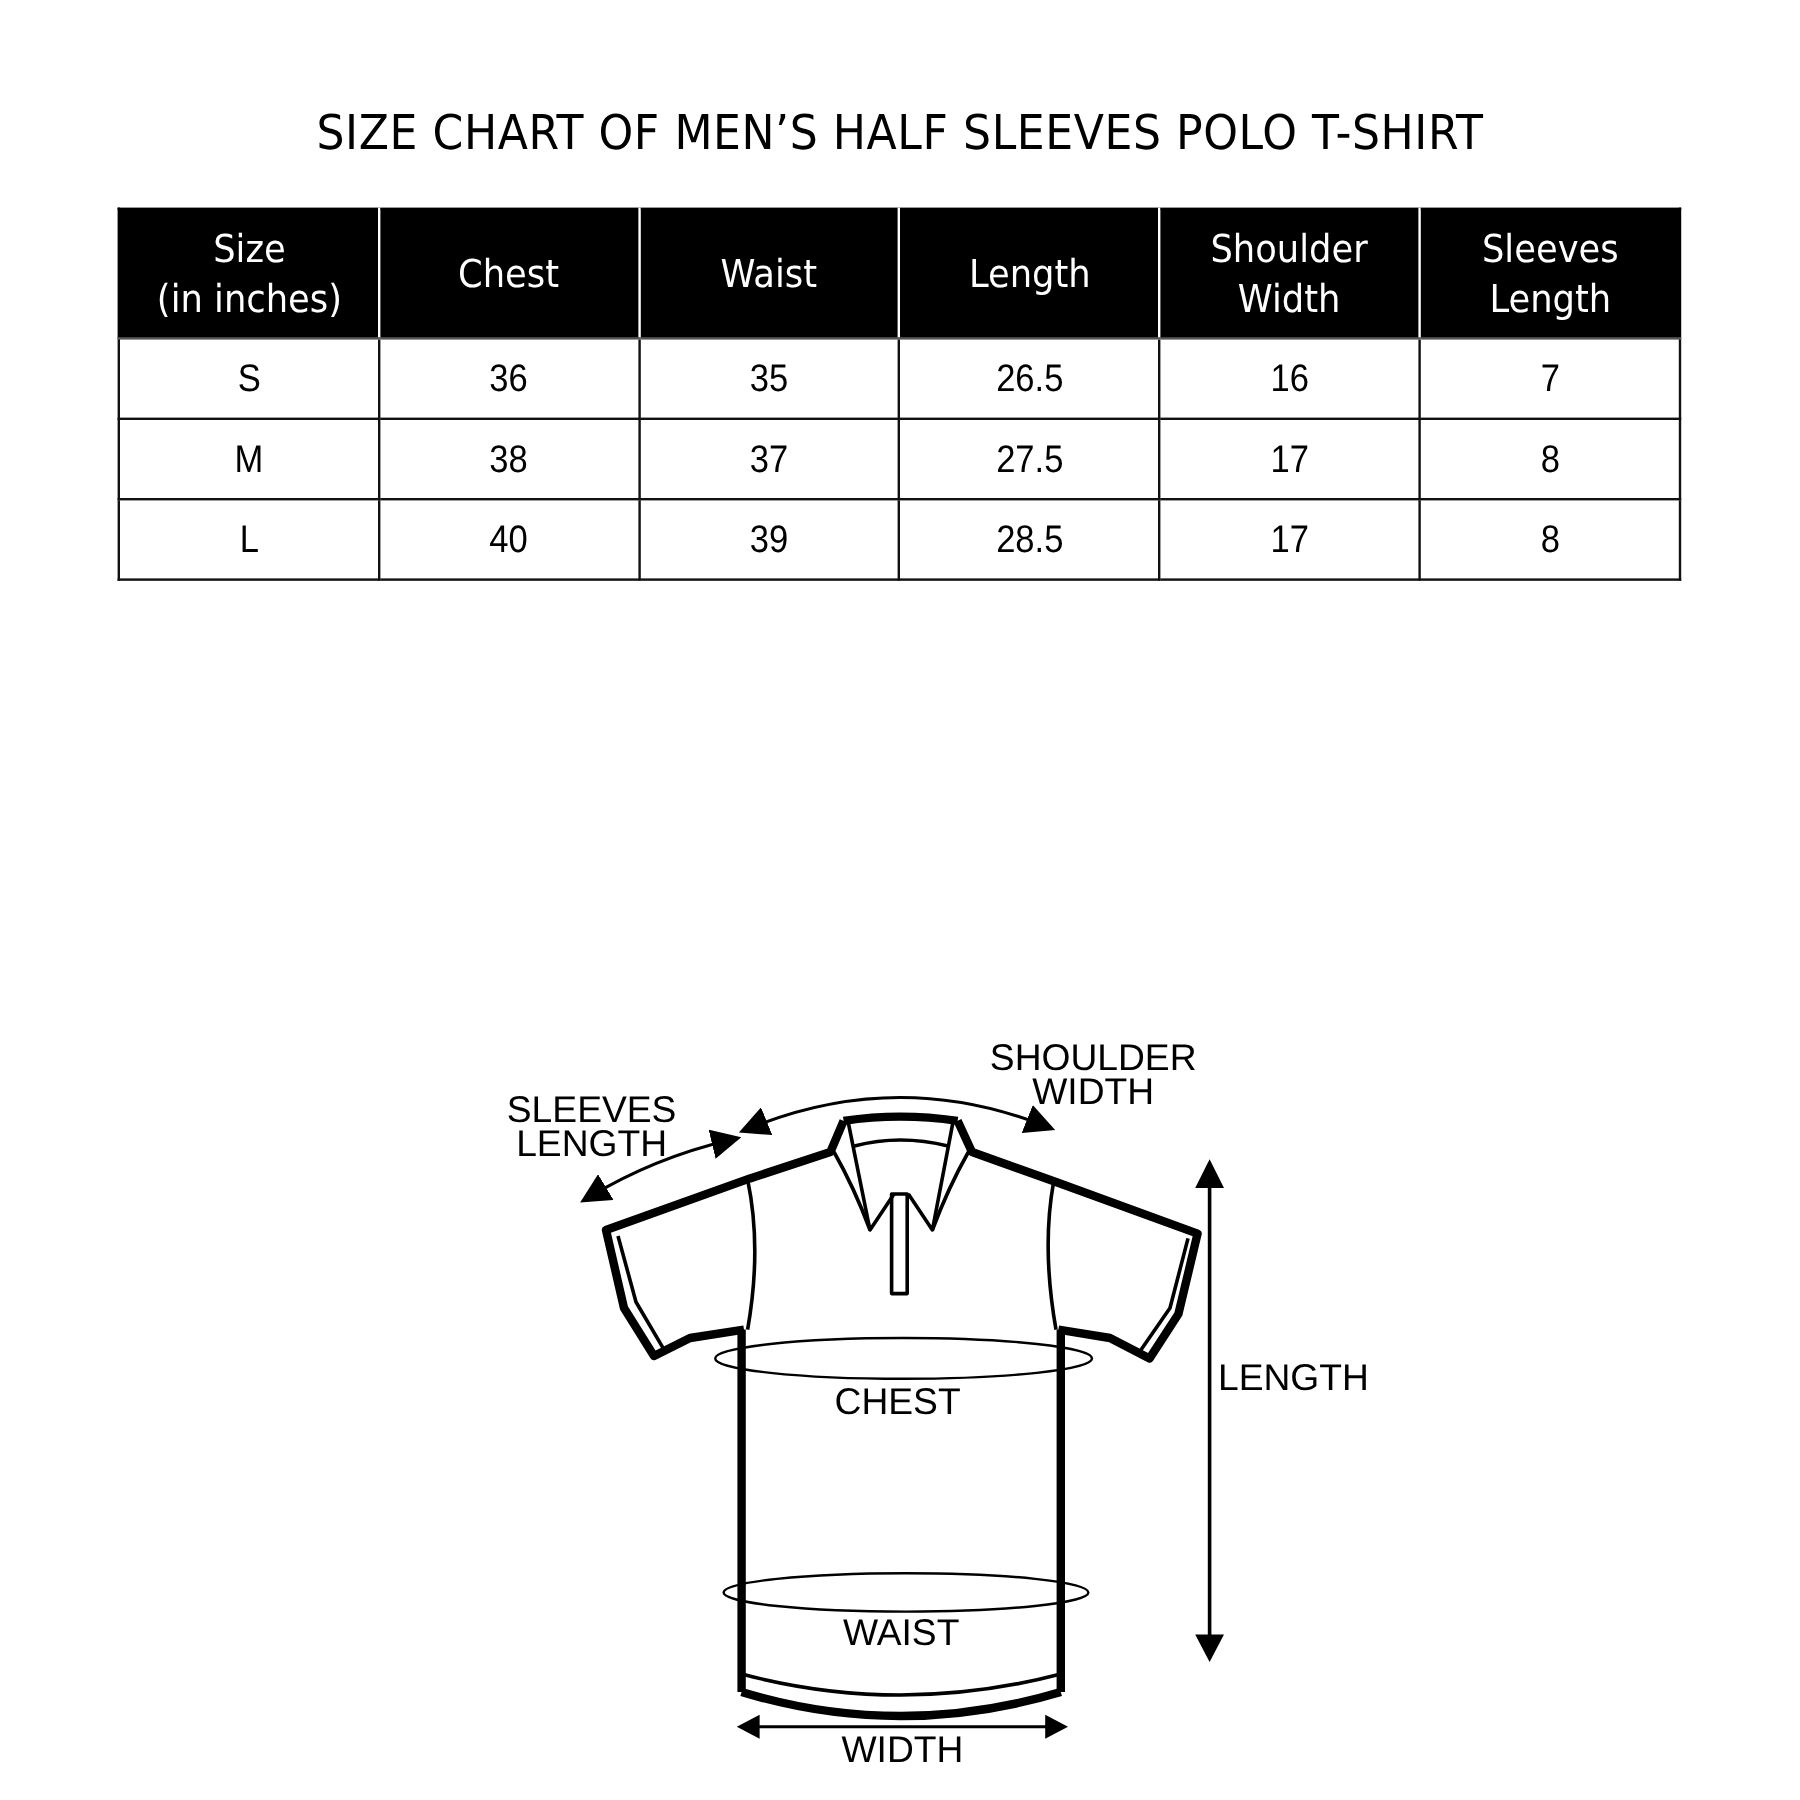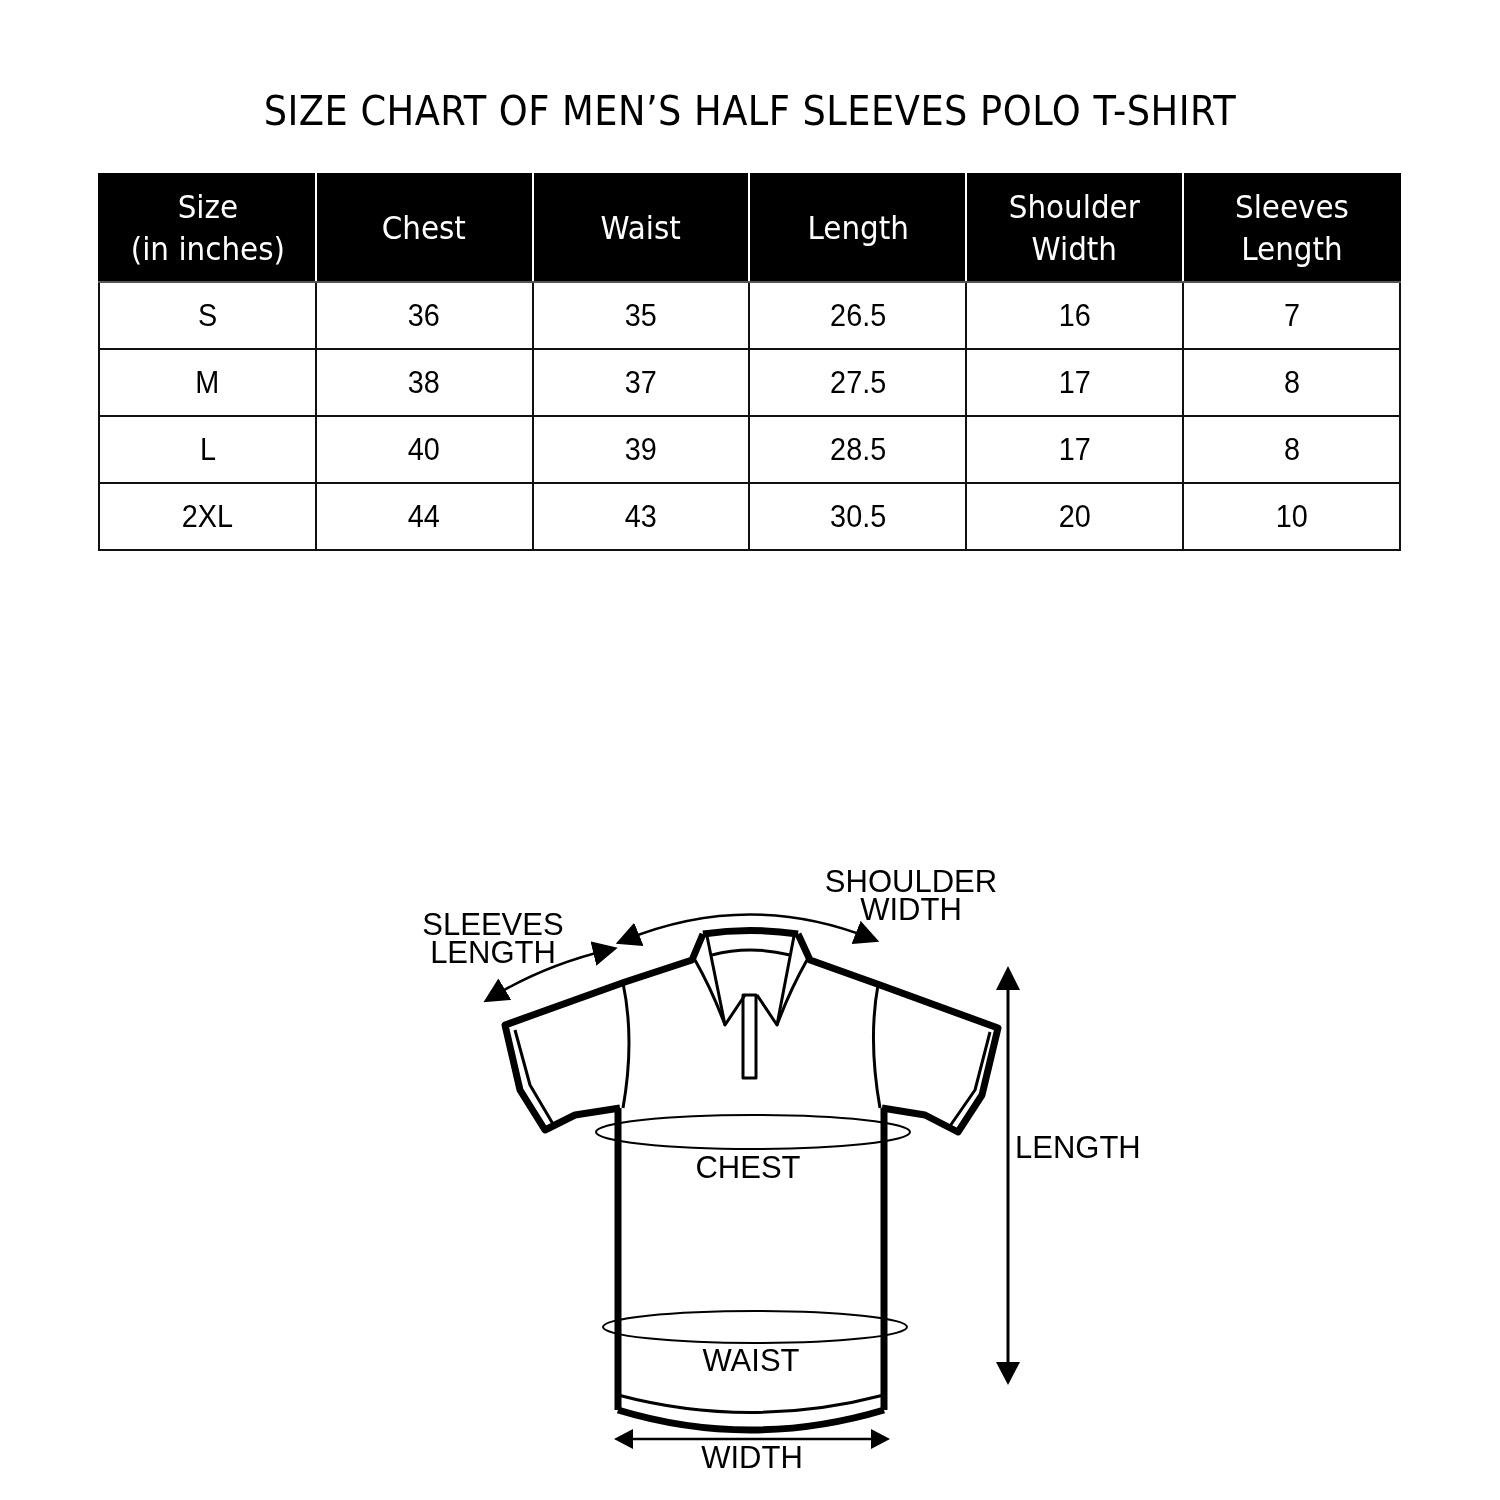--- a/index.html
+++ b/index.html
@@ -66,28 +66,20 @@
       <td><span>8</span></td>
     </tr>
     <tr>
       <td><span>L</span></td>
       <td><span>40</span></td>
       <td><span>39</span></td>
       <td><span>28.5</span></td>
       <td><span>17</span></td>
       <td><span>8</span></td>
     </tr>
-    <tr>
-      <td><span>2XL</span></td>
-      <td><span>44</span></td>
-      <td><span>43</span></td>
-      <td><span>30.5</span></td>
-      <td><span>20</span></td>
-      <td><span>10</span></td>
-    </tr>
   </tbody>
 </table>
 
 <svg class="diagram" viewBox="0 840 1500 660" width="1500" height="660">
   <defs>
     <marker id="arrowhead" markerWidth="10" markerHeight="10" refX="6" refY="5" orient="auto-start-reverse" markerUnits="strokeWidth">
       <path d="M0,0 L10,5 L0,10 z" fill="#000"></path>
     </marker>
   </defs>
 

